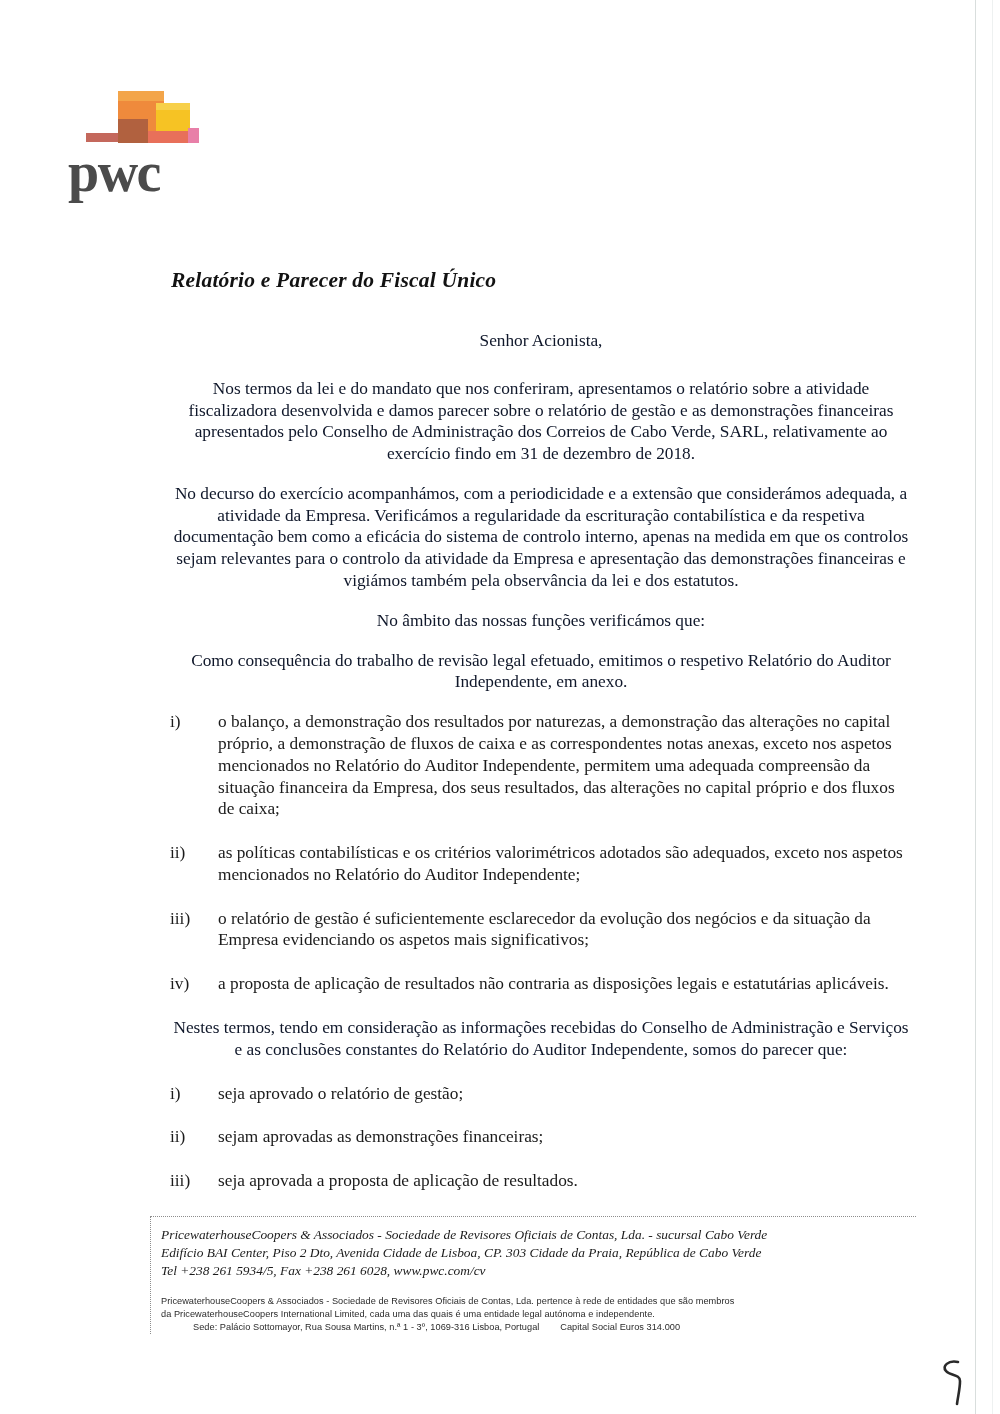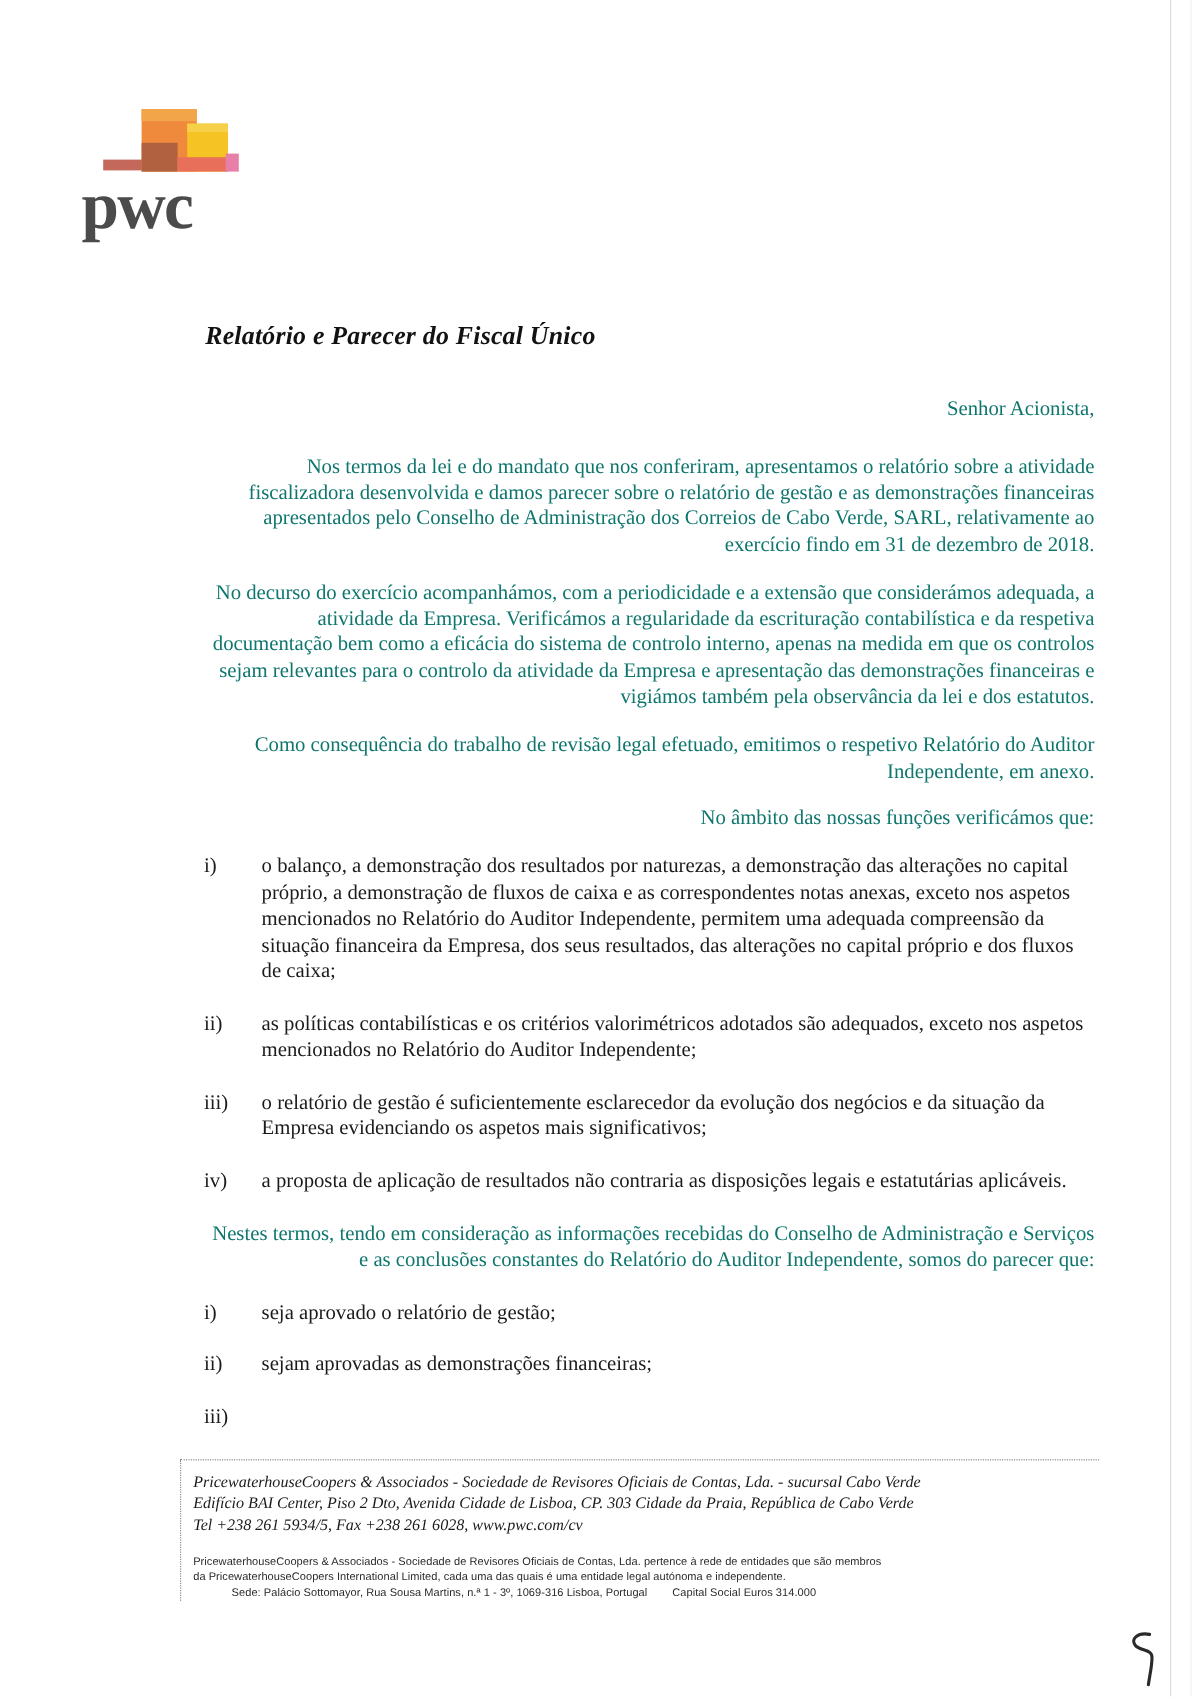--- a/index.html
+++ b/index.html
@@ -81,23 +81,23 @@
 
   .body-block {
     position: absolute;
     left: 170px;
     top: 330px;
     width: 742px;
   }
   .para {
     font-size: 17.3px;
     line-height: 1.26;
-    text-align: right;
+    text-align: center;
     margin: 0 0 18px 0;
-    color: #0f766e;
+    color: #0f172a;
   }
   .salutation { margin-bottom: 26px; }
 
   .list-item {
     position: relative;
     padding-left: 48px;
     font-size: 17.3px;
     line-height: 1.26;
     margin: 0 0 18px 0;
     color: #1b1b1b;
@@ -173,22 +173,22 @@
   </div>
 
   <div class="doc-title">Relatório e Parecer do Fiscal Único</div>
 
   <div class="body-block">
 
     <p class="para salutation">Senhor Acionista,</p>
 
     <p class="para">Nos termos da lei e do mandato que nos conferiram, apresentamos o relatório sobre a atividade fiscalizadora desenvolvida e damos parecer sobre o relatório de gestão e as demonstrações financeiras apresentados pelo Conselho de Administração dos Correios de Cabo Verde, SARL, relativamente ao exercício findo em 31 de dezembro de 2018.</p>
     <p class="para">No decurso do exercício acompanhámos, com a periodicidade e a extensão que considerámos adequada, a atividade da Empresa. Verificámos a regularidade da escrituração contabilística e da respetiva documentação bem como a eficácia do sistema de controlo interno, apenas na medida em que os controlos sejam relevantes para o controlo da atividade da Empresa e apresentação das demonstrações financeiras e vigiámos também pela observância da lei e dos estatutos.</p>
+    <p class="para">No âmbito das nossas funções verificámos que:</p>
     <p class="para">Como consequência do trabalho de revisão legal efetuado, emitimos o respetivo Relatório do Auditor Independente, em anexo.</p>
-    <p class="para">No âmbito das nossas funções verificámos que:</p>
 
     <div class="list-item spaced">
       <span class="marker">i)</span>
       <span>o balanço, a demonstração dos resultados por naturezas, a demonstração das alterações no capital próprio, a demonstração de fluxos de caixa e as correspondentes notas anexas, exceto nos aspetos mencionados no Relatório do Auditor Independente, permitem uma adequada compreensão da situação financeira da Empresa, dos seus resultados, das alterações no capital próprio e dos fluxos de caixa;</span>
     </div>
     <div class="list-item spaced">
       <span class="marker">ii)</span>
       <span>as políticas contabilísticas e os critérios valorimétricos adotados são adequados, exceto nos aspetos mencionados no Relatório do Auditor Independente;</span>
     </div>
     <div class="list-item spaced">
@@ -205,20 +205,21 @@
     <div class="list-item" style="margin-bottom:22px;">
       <span class="marker">i)</span>
       <span>seja aprovado o relatório de gestão;</span>
     </div>
     <div class="list-item" style="margin-bottom:22px;">
       <span class="marker">ii)</span>
       <span>sejam aprovadas as demonstrações financeiras;</span>
     </div>
     <div class="list-item">
       <span class="marker">iii)</span>
+      <span>seja aprovada a proposta de aplicação de resultados.</span>
     </div>
 
   </div>
 
   <div class="footer">
     <div class="footer-address">
       <div>PricewaterhouseCoopers &amp; Associados - Sociedade de Revisores Oficiais de Contas, Lda. - sucursal Cabo Verde</div>
       <div>Edifício BAI Center, Piso 2 Dto, Avenida Cidade de Lisboa, CP. 303 Cidade da Praia, República de Cabo Verde</div>
       <div>Tel +238 261 5934/5, Fax +238 261 6028, www.pwc.com/cv</div>
     </div>

